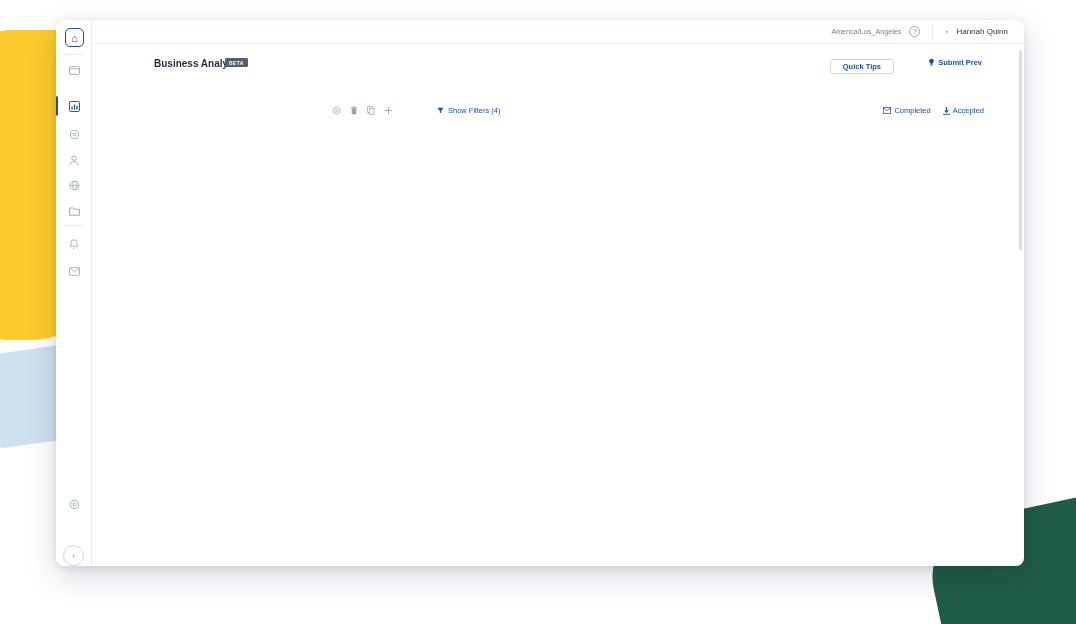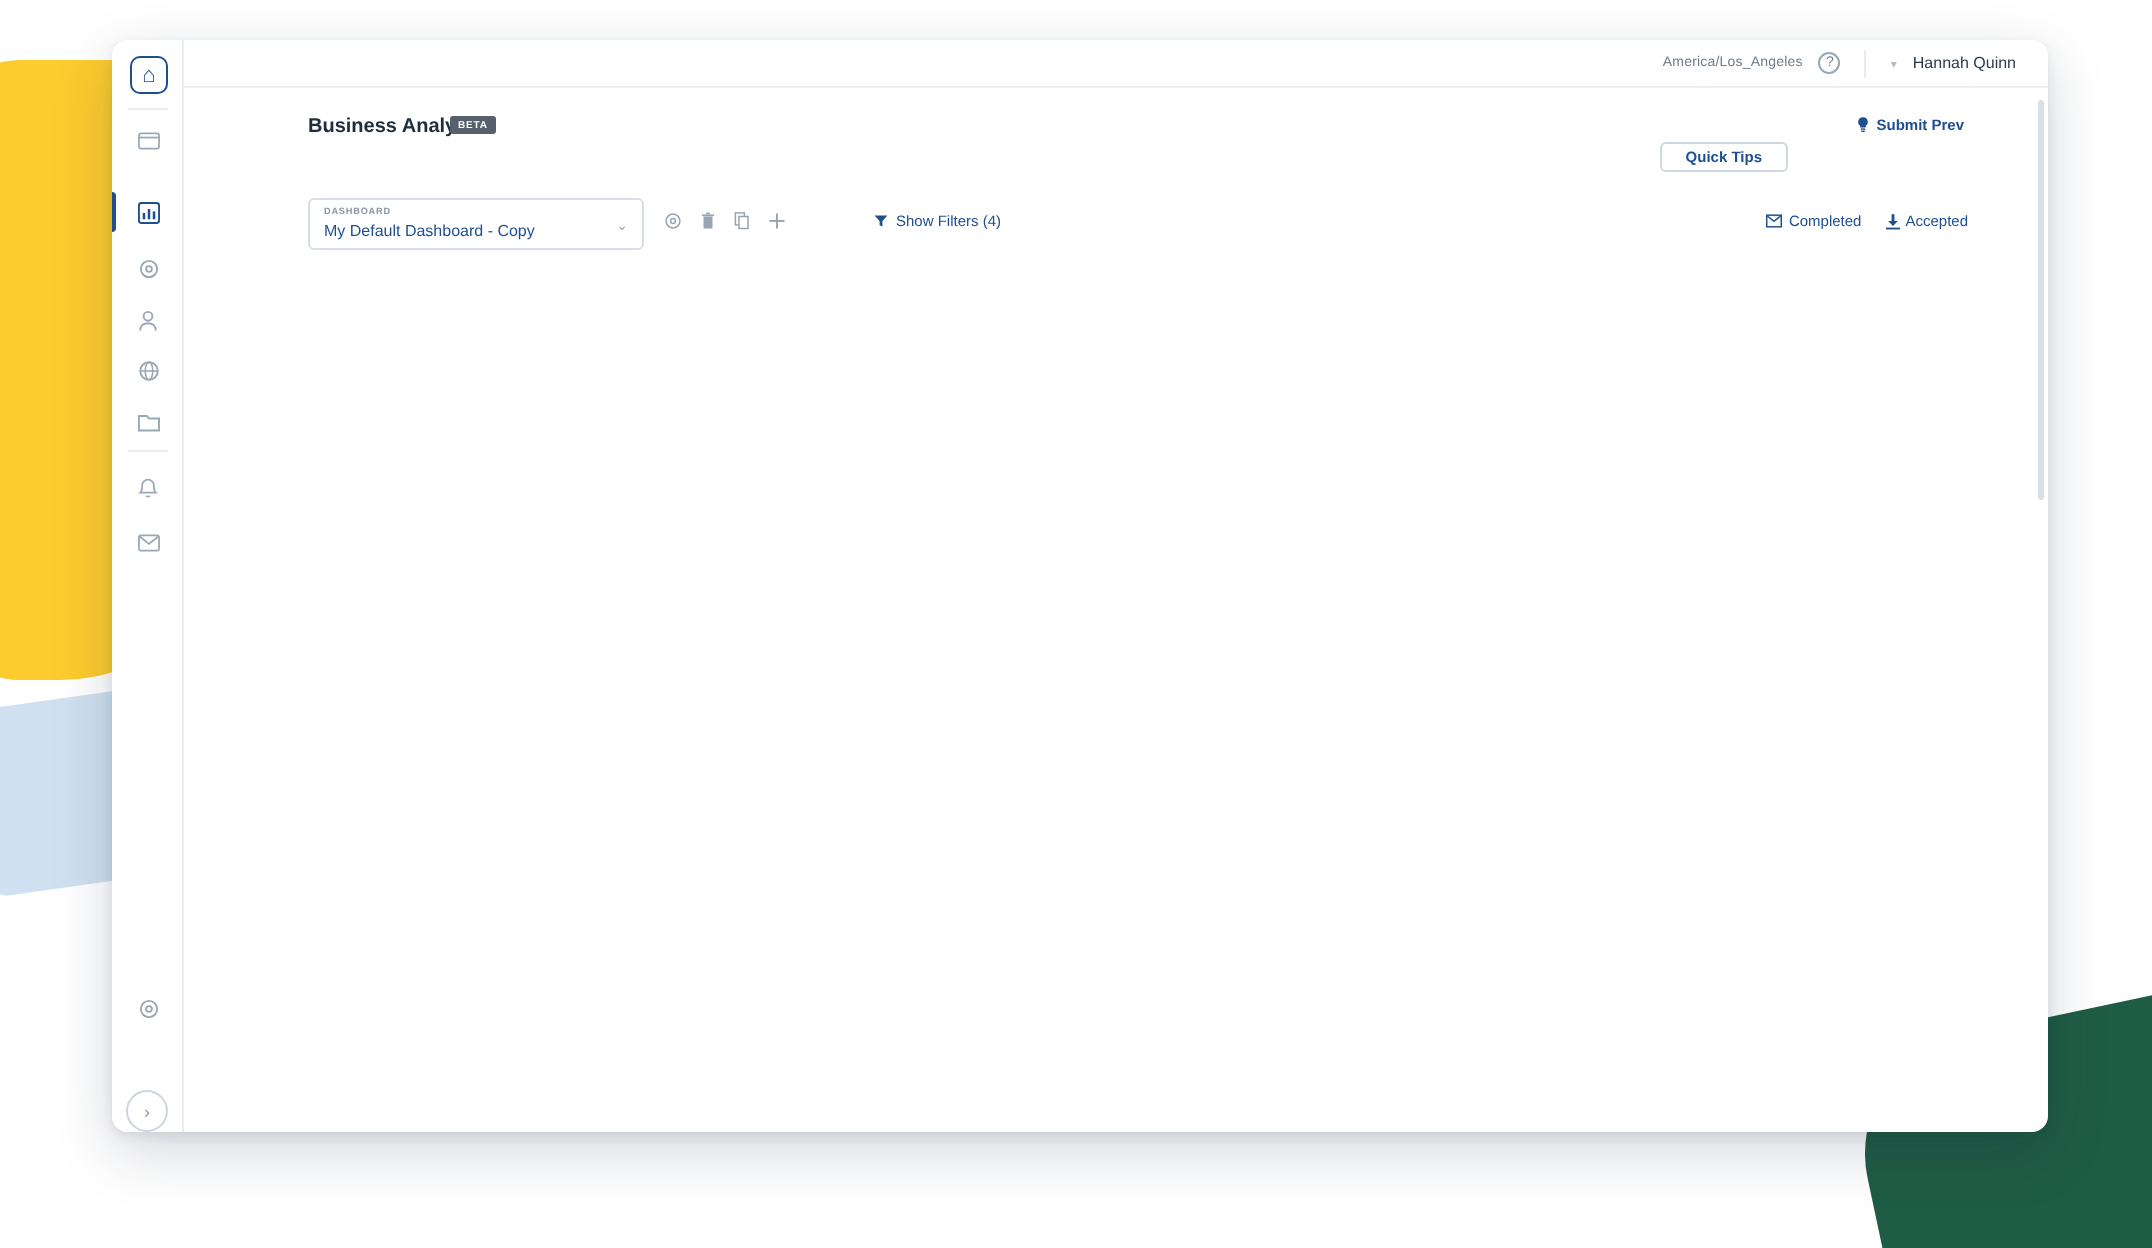--- a/index.html
+++ b/index.html
@@ -84,21 +84,21 @@
   
   .page-head { position:absolute; left:36px; top:24px; right:0; height:52px; background:#fff; }
   .page-title { position:absolute; left:62px; top:14px; font-size:10px; font-weight:bold; color:#1f2d3d; }
   .beta-badge {
     position:absolute; left:133px; top:14px; height:9px; padding:0 4px;
     background:#55606c; color:#fff; border-radius:1.5px;
     font-size:5px; font-weight:bold; letter-spacing:.4px;
     display:flex; align-items:center;
   }
   .quick-tips {
-    position:absolute; right:130px; top:27px; height:15px; padding:0 12px;
+    position:absolute; right:130px; top:15px; height:15px; padding:0 12px;
     border:1px solid #cfd8e2; border-radius:3px; background:#fff;
     display:flex; align-items:center; color:#1d4f91; font-size:7.5px; font-weight:bold;
   }
   .submit-idea {
     position:absolute; right:42px; top:11px; height:15px;
     display:flex; align-items:center; gap:3px; color:#1d4f91; font-size:7.5px; font-weight:bold;
   }
   .bulb { width:7px; height:9px; }
 
   
@@ -217,25 +217,20 @@
         <svg class="bulb" viewBox="0 0 10 12">
           <path d="M5 0.5a3.3 3.3 0 00-2 6v1.2h4V6.5a3.3 3.3 0 00-2-6z" fill="#1d4f91"></path>
           <rect x="3.4" y="8.4" width="3.2" height="1" fill="#1d4f91"></rect>
           <rect x="3.8" y="10" width="2.4" height="1" fill="#1d4f91"></rect>
         </svg>
         <span>Submit Prev</span>
       </div>
     </div>
 
     <div class="dash-row">
-      <div class="dash-select">
-        <div class="dash-label">DASHBOARD</div>
-        <div class="dash-value">My Default Dashboard - Copy</div>
-        <div class="dash-caret">⌄</div>
-      </div>
       <div class="dash-icons">
         <svg width="9" height="9" viewBox="0 0 12 12">
           <circle cx="6" cy="6" r="4.6" fill="none" stroke="#98a4b1" stroke-width="1"></circle>
           <circle cx="6" cy="6" r="1.6" fill="none" stroke="#98a4b1" stroke-width="1"></circle>
         </svg>
         <svg width="8" height="9" viewBox="0 0 10 12">
           <rect x="2" y="3" width="6" height="8" fill="#98a4b1"></rect>
           <rect x="1" y="1.6" width="8" height="1.2" fill="#98a4b1"></rect>
           <rect x="3.8" y="0.4" width="2.4" height="1.2" fill="#98a4b1"></rect>
         </svg>

